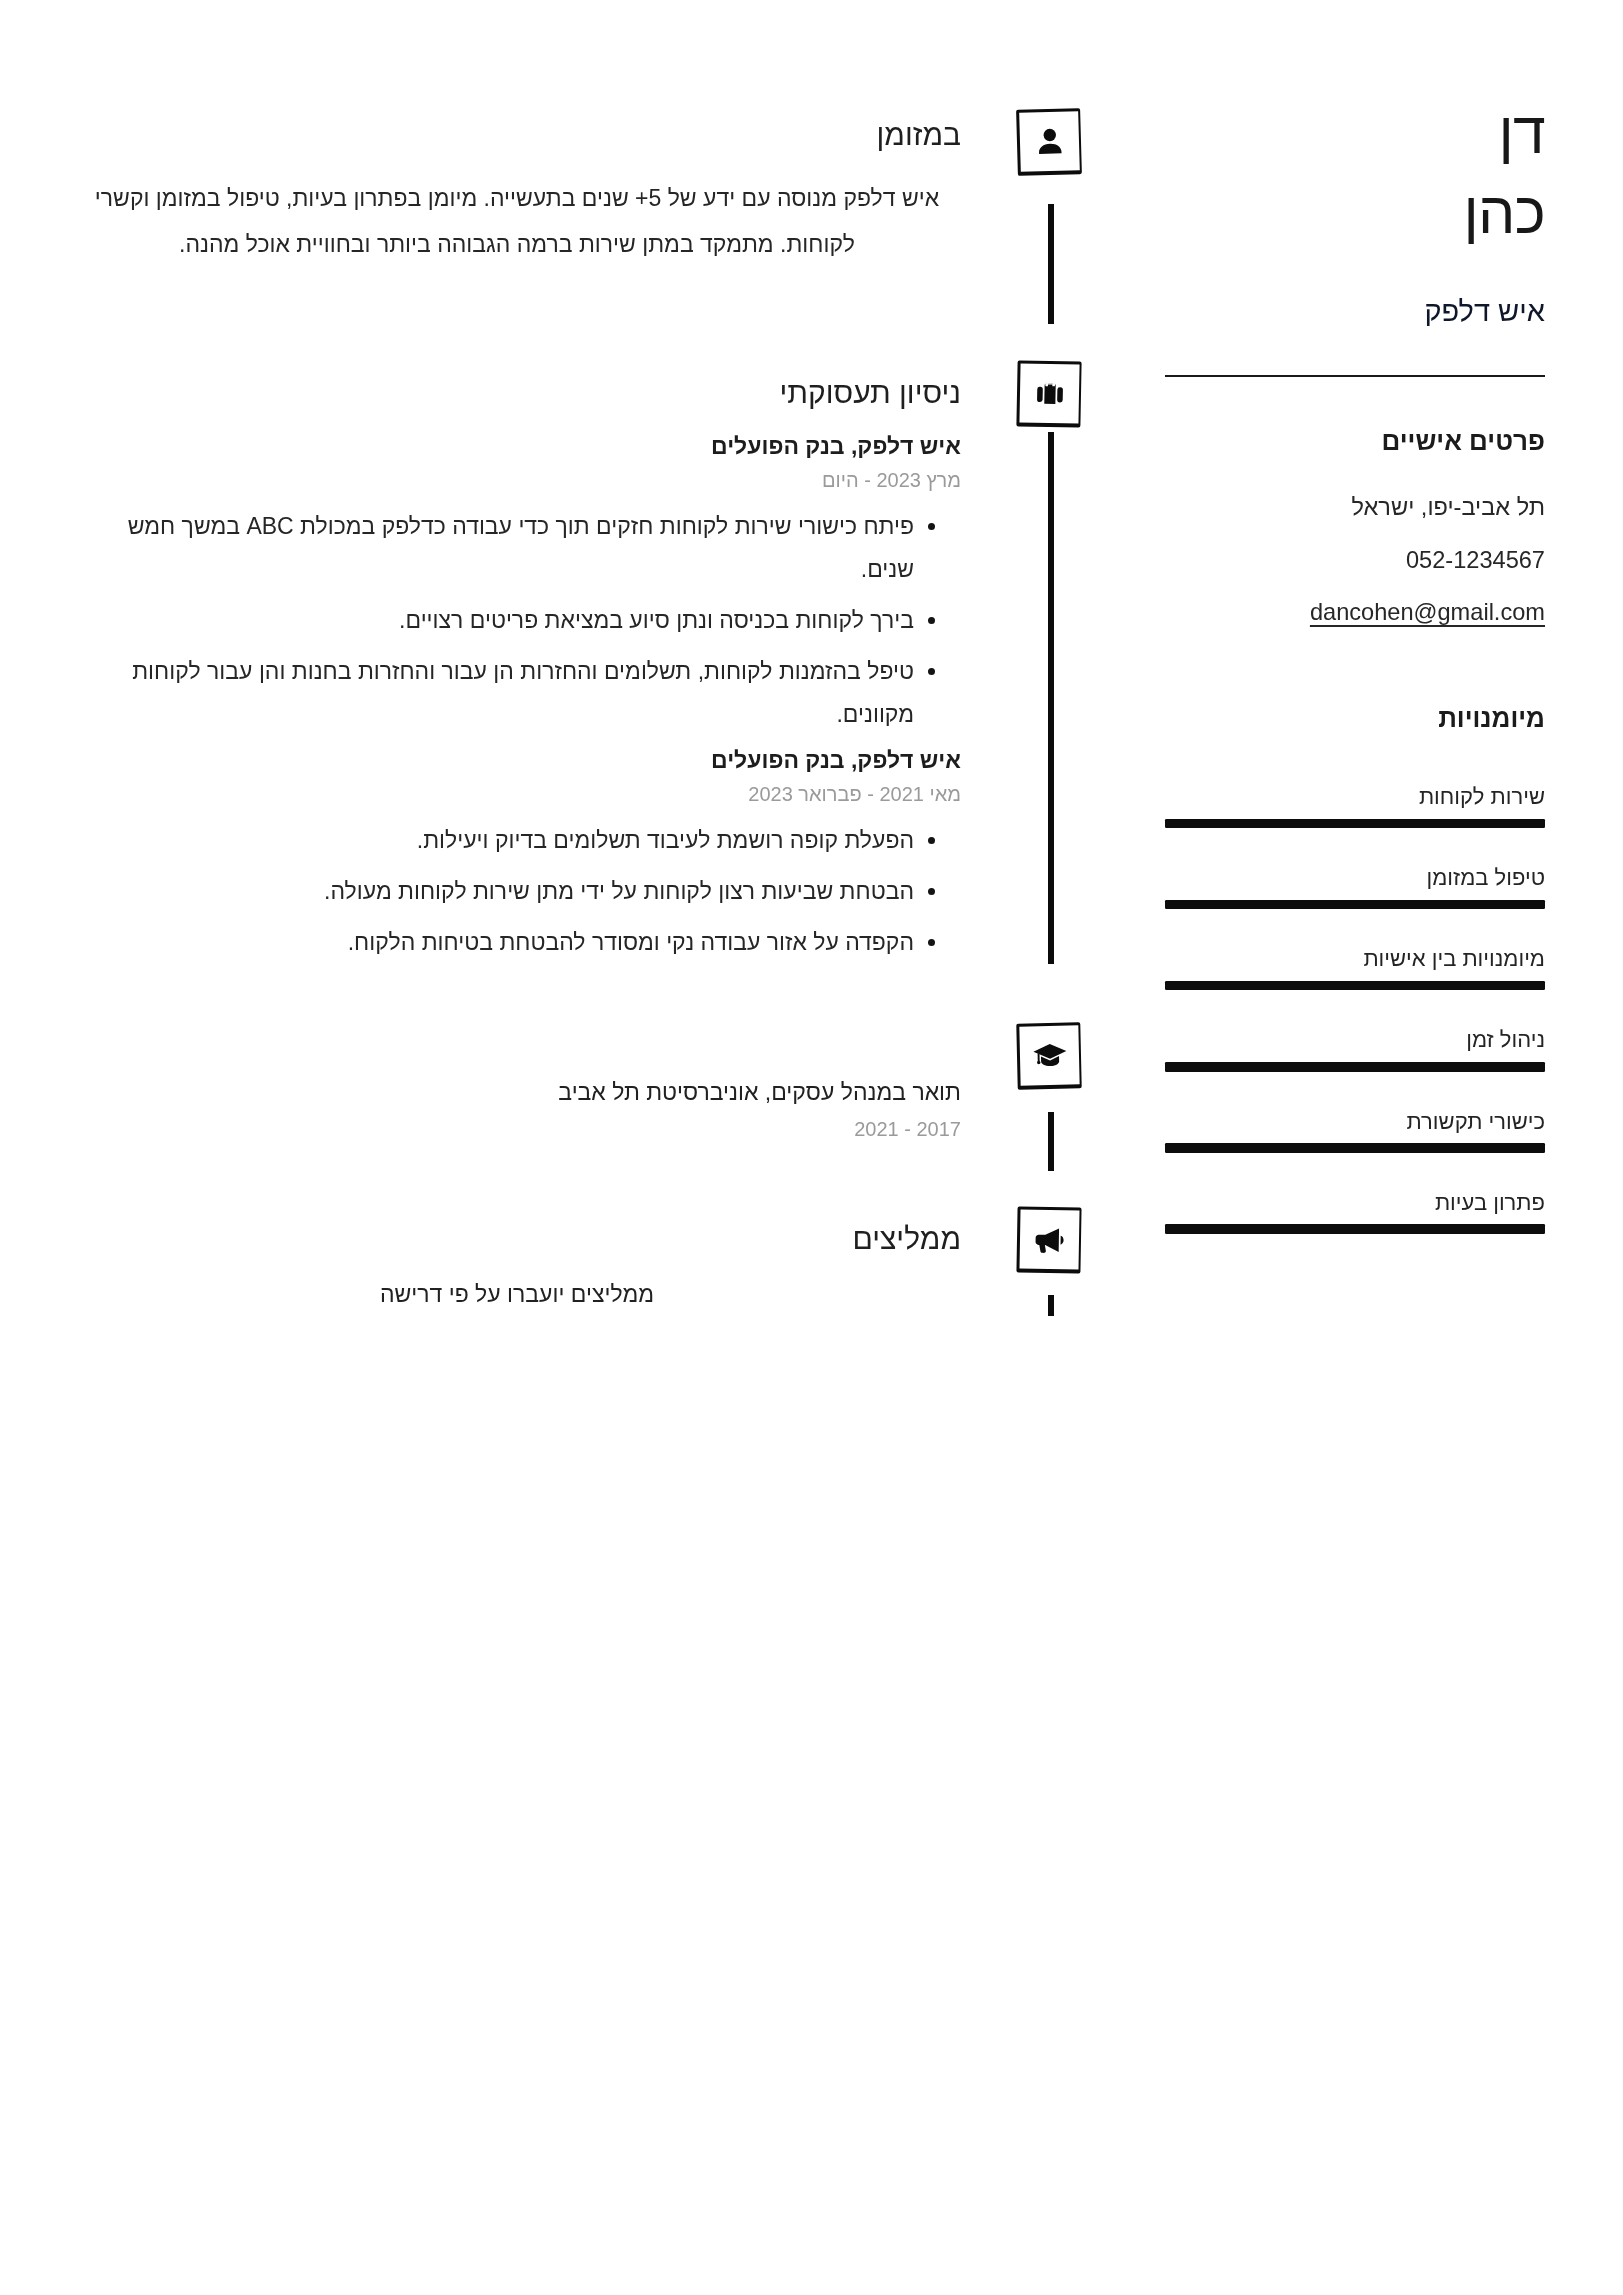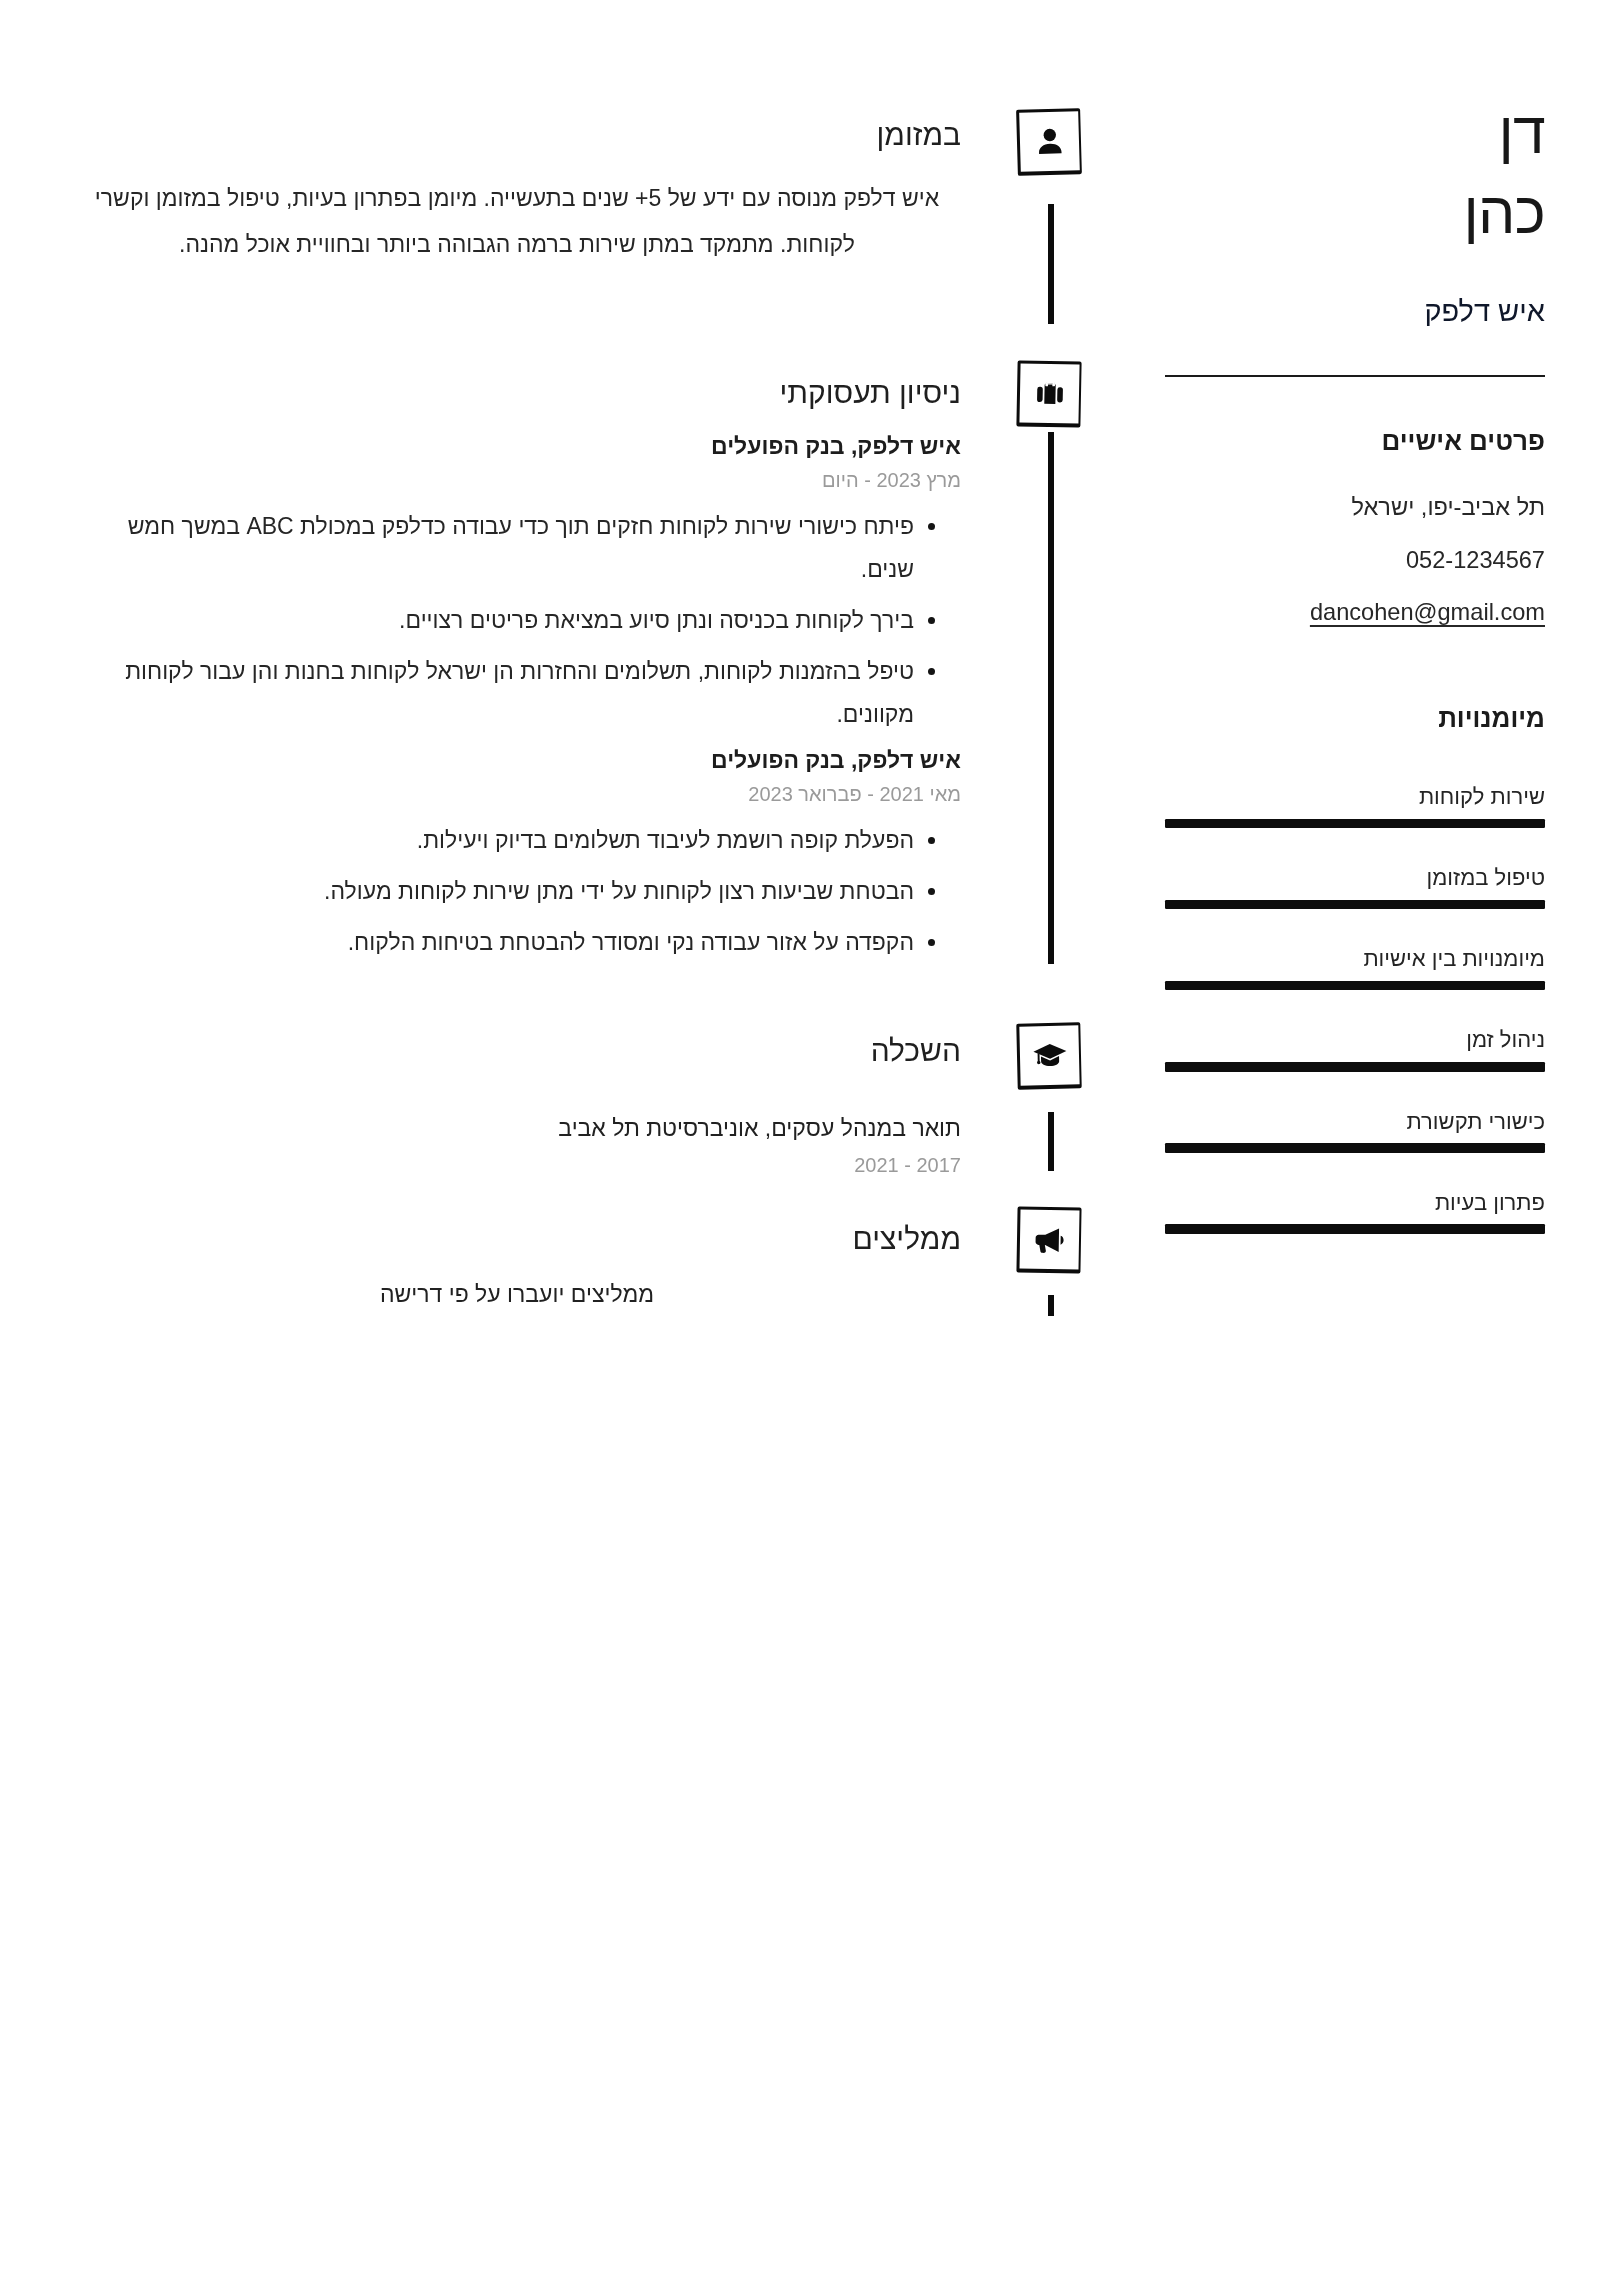--- a/index.html
+++ b/index.html
@@ -77,37 +77,36 @@
 
     <section class="sec sec-exp">
       <h2 class="h-main">ניסיון תעסוקתי</h2>
 
       <div class="job">
         <h3 class="job-title">איש דלפק, בנק הפועלים</h3>
         <div class="job-dates">מרץ 2023 - היום</div>
         <ul class="bullets">
           <li>פיתח כישורי שירות לקוחות חזקים תוך כדי עבודה כדלפק במכולת ABC במשך חמש שנים.</li>
           <li>בירך לקוחות בכניסה ונתן סיוע במציאת פריטים רצויים.</li>
-          <li>טיפל בהזמנות לקוחות, תשלומים והחזרות הן ישראל לקוחות בחנות והן עבור לקוחות מקוונים.</li>
+          <li>טיפל בהזמנות לקוחות, תשלומים והחזרות הן עבור והחזרות בחנות והן עבור לקוחות מקוונים.</li>
         </ul>
       </div>
 
       <div class="job job2">
         <h3 class="job-title">איש דלפק, בנק הפועלים</h3>
         <div class="job-dates">מאי 2021 - פברואר 2023</div>
         <ul class="bullets">
           <li>הפעלת קופה רושמת לעיבוד תשלומים בדיוק ויעילות.</li>
           <li>הבטחת שביעות רצון לקוחות על ידי מתן שירות לקוחות מעולה.</li>
           <li>הקפדה על אזור עבודה נקי ומסודר להבטחת בטיחות הלקוח.</li>
         </ul>
       </div>
     </section>
 
     <section class="sec sec-edu">
-      <h2 class="h-main">השכלה</h2>
       <div class="degree">תואר במנהל עסקים, אוניברסיטת תל אביב</div>
       <div class="edu-dates">2017 - 2021</div>
     </section>
 
     <section class="sec sec-ref">
       <h2 class="h-main">ממליצים</h2>
       <p class="ref-text">ממליצים יועברו על פי דרישה</p>
     </section>
   </main>
 

